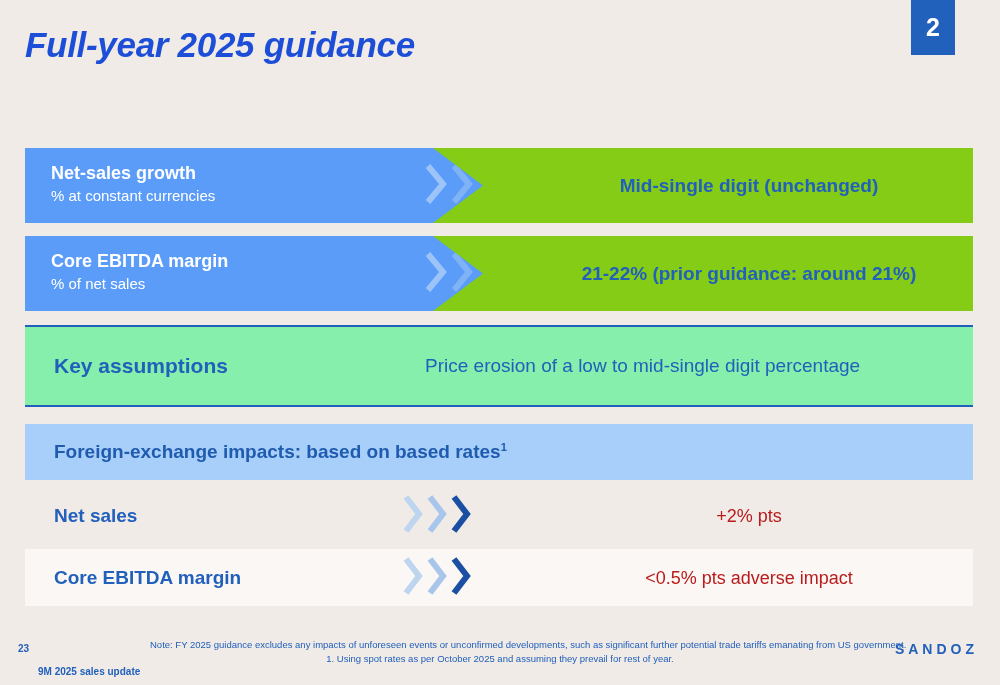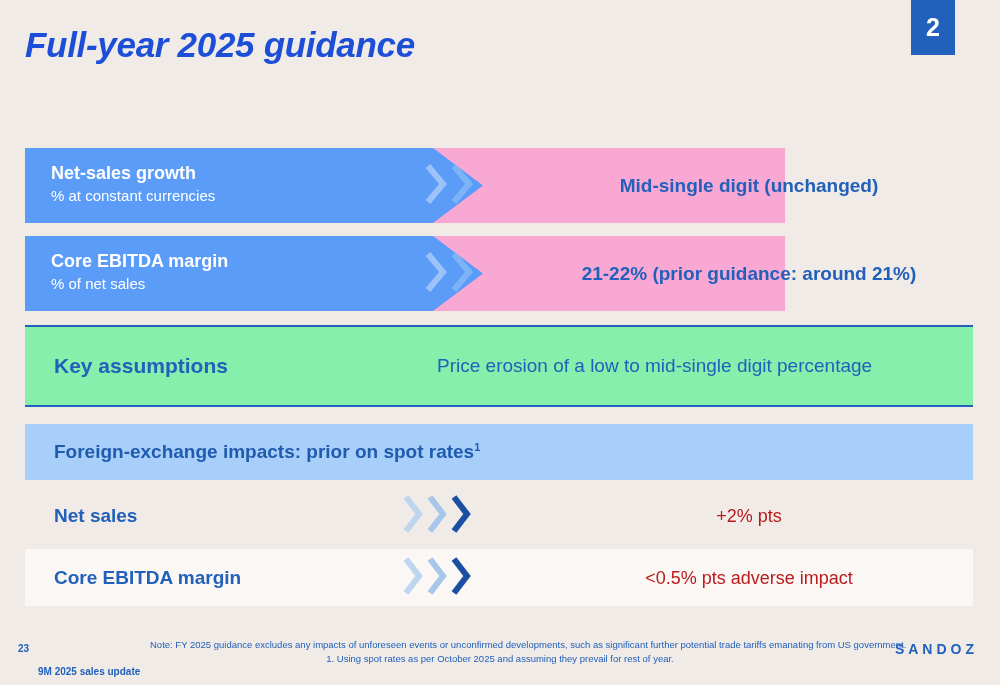--- a/index.html
+++ b/index.html
@@ -42,23 +42,23 @@
     color: #1d4ed8;
     letter-spacing: -0.3px;
     white-space: nowrap;
     font-style: italic;
   }
 
   
   .guidance-row {
     position: absolute;
     left: 25px;
-    width: 760px;
+    width: 948px;
     height: 75px;
-    background: #f9a8d4;
+    background: #84cc16;
   }
   #row-net-sales  { top: 148px; }
   #row-ebitda     { top: 236px; }
 
   .arrow-block {
     position: absolute;
     left: 0;
     top: 0;
     width: 458px;
     height: 75px;
@@ -128,21 +128,21 @@
     left: 29px;
     top: 50%;
     transform: translateY(-50%);
     font-size: 21px;
     font-weight: bold;
     color: #2160BB;
     white-space: nowrap;
   }
   .assumptions-text {
     position: absolute;
-    left: 412px;
+    left: 400px;
     top: 50%;
     transform: translateY(-50%);
     font-size: 19px;
     font-weight: normal;
     color: #2160BB;
     white-space: nowrap;
   }
 
   
   .fx-header {
@@ -302,21 +302,21 @@
   </div>
   <div class="guidance-value">21-22% (prior guidance: around 21%)</div>
 </div>
 
 <div class="assumptions-box">
   <div class="assumptions-label">Key assumptions</div>
   <div class="assumptions-text">Price erosion of a low to mid-single digit percentage</div>
 </div>
 
 <div class="fx-header">
-  <div class="fx-header-text"><span>Foreign-exchange impacts: prior on spot rates</span><sup>1</sup></div>
+  <div class="fx-header-text"><span>Foreign-exchange impacts: based on based rates</span><sup>1</sup></div>
 </div>
 
 <div class="fx-row" id="fx-row-net-sales">
   <div class="fx-row-label">Net sales</div>
   <div class="chev-group in-row">
     <span class="chev">
       <svg width="24" height="40" viewBox="0 0 24 40">
           <path d="M3 3 L16 20 L3 37" fill="none" stroke="#BED5F0" stroke-width="6"></path>
         </svg>
     </span>

